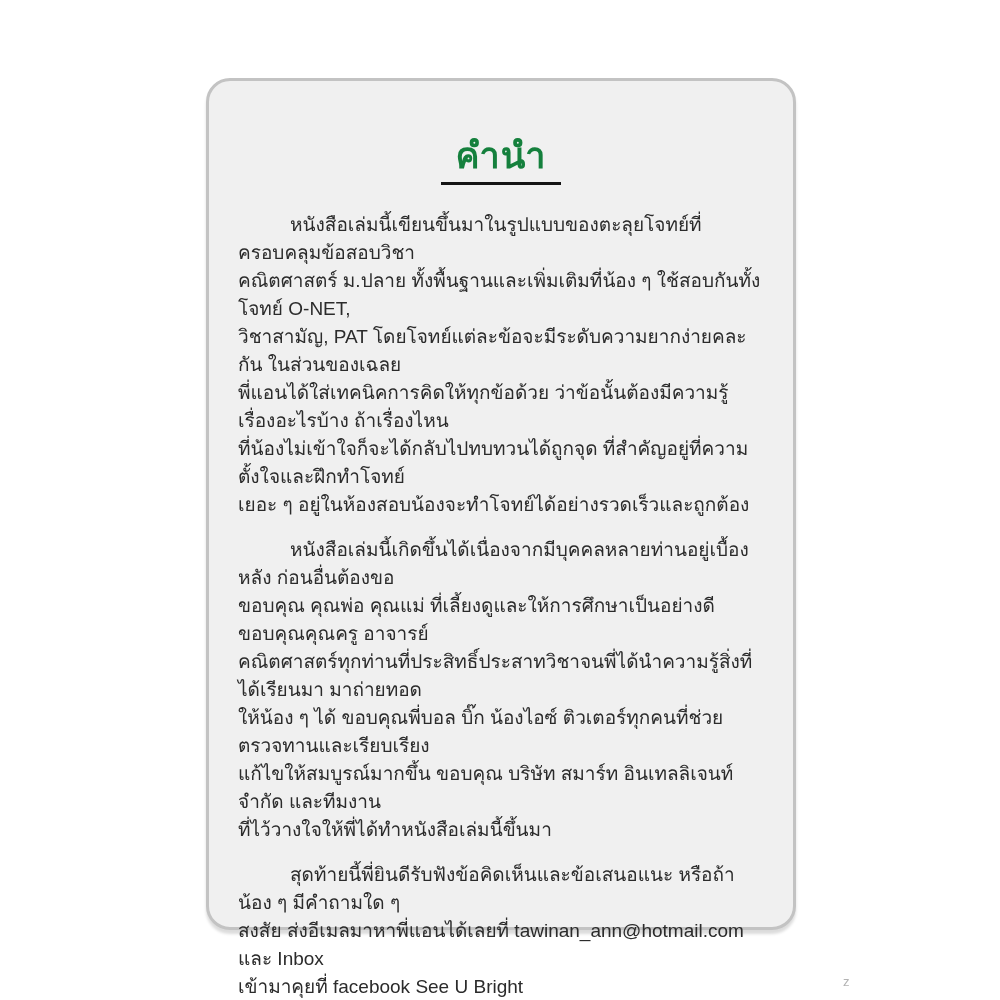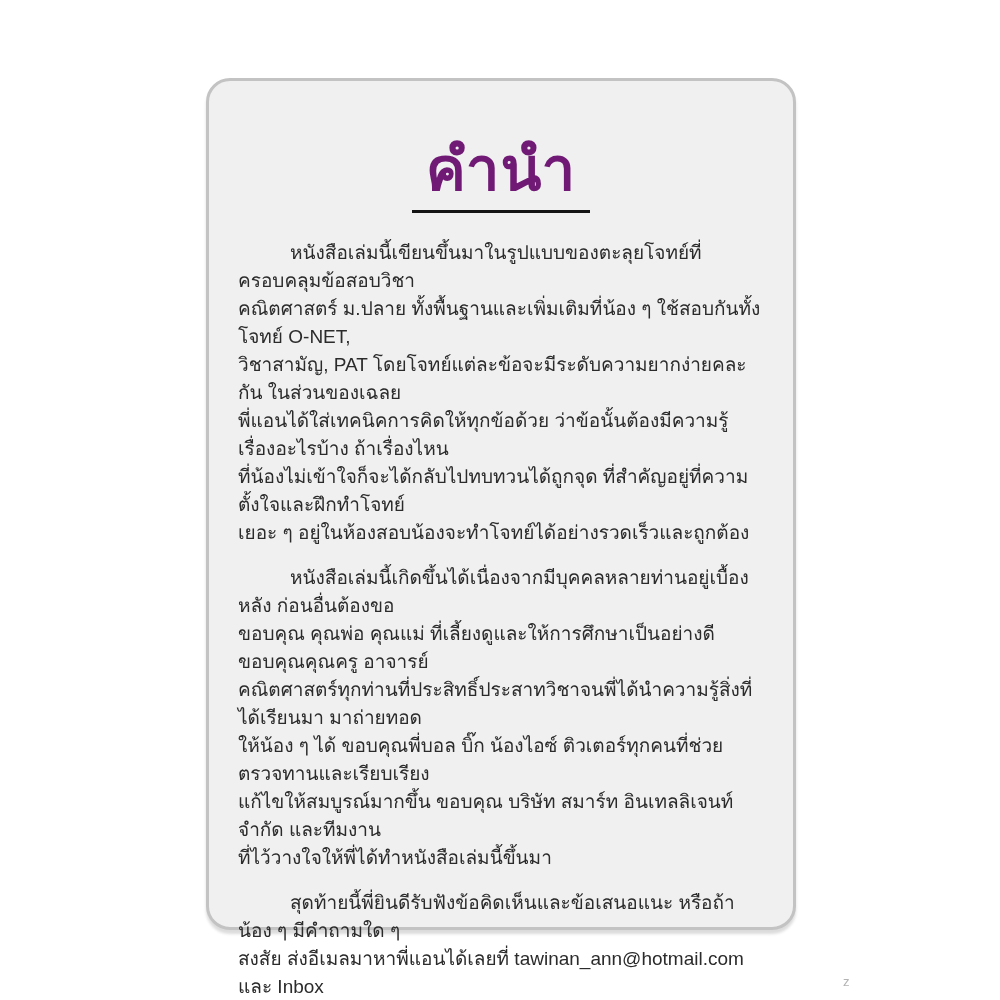--- a/index.html
+++ b/index.html
@@ -28,23 +28,23 @@
     border: 3px solid #c3c3c3;
     border-radius: 24px;
     box-shadow: 0 4px 3px rgba(0,0,0,0.14);
   }
   .title-wrap {
     margin-top: 54px;
     text-align: center;
   }
   .title-text {
     display: inline-block;
-    font-size: 60px;
+    font-size: 36px;
     font-weight: bold;
-    color: #701a75;
+    color: #15803d;
     line-height: 1.15;
     border-bottom: 3px solid #141414;
     padding: 0 14px 6px 14px;
     letter-spacing: 1px;
   }
   .content {
     margin: 26px 28px 0 29px;
     font-size: 19px;
     line-height: 28px;
     color: #2b2b2b;

